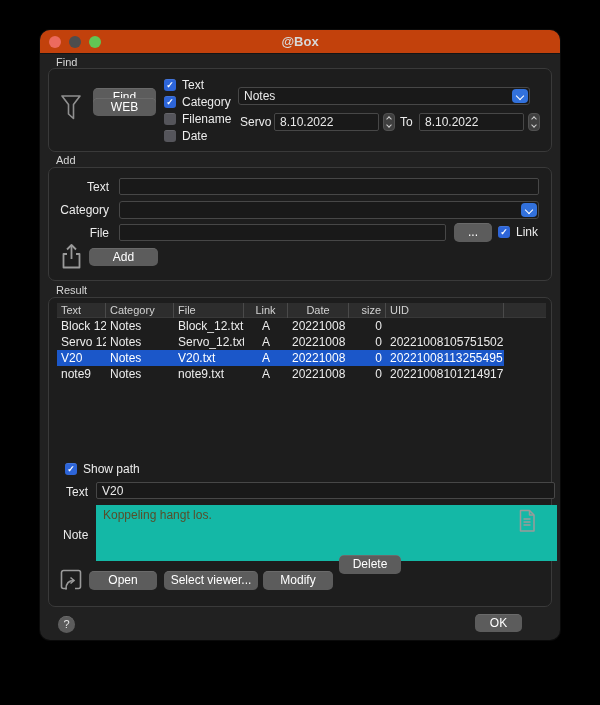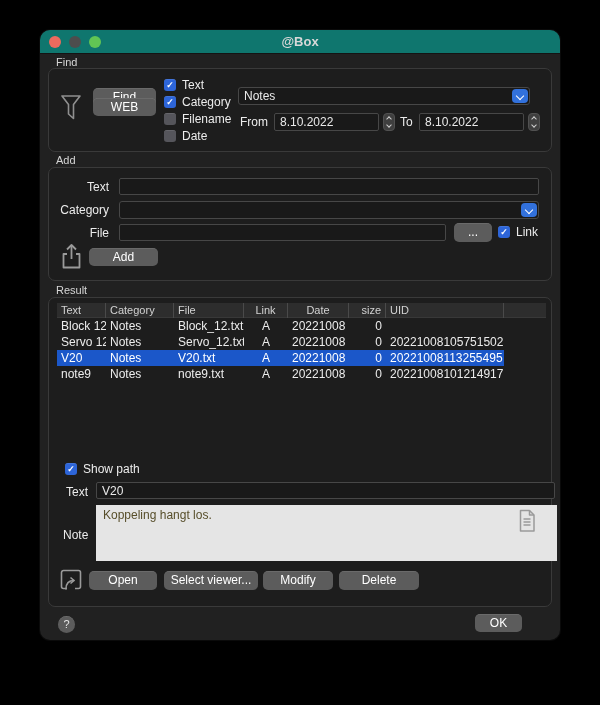--- a/index.html
+++ b/index.html
@@ -7,21 +7,21 @@
   body { font-family:"Liberation Sans", sans-serif; }
 
   .window {
     position:absolute; left:40px; top:30px; width:520px; height:610px;
     background:#212121; border-radius:10px; overflow:hidden;
     box-shadow:0 0 0 1px #0a0a0a, 0 10px 30px rgba(0,0,0,.6);
     color:#e8e8e8; font-size:12px;
   }
 
   
-  .titlebar { position:relative; height:24px; background:#0f766e; border-bottom:1px solid #141414;
+  .titlebar { position:relative; height:24px; background:#c2410c; border-bottom:1px solid #141414;
     display:flex; align-items:center; justify-content:center; }
   .title { font-size:13px; font-weight:bold; color:#d8d8d8; }
   .lights { position:absolute; left:9px; top:6px; display:flex; gap:8px; }
   .light { width:12px; height:12px; border-radius:50%; }
   .light.red { background:#ec6a5e; }
   .light.gray { background:#4d4d4d; }
   .light.green { background:#61c554; }
 
   
   .seclabel { position:absolute; left:16px; font-size:11px; color:#d6d6d6; }
@@ -81,21 +81,21 @@
   .tc { padding:0 4px; white-space:nowrap; overflow:hidden; font-size:12px; color:#ececec;
     height:16px; line-height:16px; }
   .c-text{width:49px} .c-category{width:68px} .c-file{width:70px}
   .c-link{width:44px; text-align:center} .c-date{width:61px; text-align:center}
   .c-size{width:37px; text-align:right} .c-uid{width:118px} .c-blank{flex:1}
   .trow.selected .tc { background:#1b57c9; color:#fff; }
   .trow.selected .c-blank { background:transparent; }
 
   
   .notearea { position:absolute; border:none; resize:none; outline:none;
-    background:#e5e5e5; color:#574e2a; font-size:12px; font-family:inherit; padding:3px 7px; }
+    background:#14b8a6; color:#574e2a; font-size:12px; font-family:inherit; padding:3px 7px; }
 
   
   .helpbtn { position:absolute; width:17px; height:17px; border-radius:50%;
     background:#5c5c5c; color:#e6e6e6; font-size:11px; text-align:center; line-height:17px;
     box-shadow:inset 0 0.5px 0 rgba(255,255,255,.18); }
 
   .icon { position:absolute; }
   .icon svg { display:block; }
 </style>
 </head>
@@ -139,21 +139,21 @@
       <span class="cblabel">Date</span>
     </div>
 
     <div class="combo" style="left:189px; top:18px; width:292px; height:18px">
       <input value="Notes" style="">
       <span class="combo-btn">
         <span class="chev-dn"></span>
       </span>
     </div>
 
-    <span class="lbl" style="left:191px; top:46px">From</span>
+    <span class="lbl" style="left:191px; top:46px">Servo</span>
     <input class="field" style="left: 225px; top: 44px; width: 105px; height: 18px;" value="8.10.2022">
     <span class="stepper" style="left:334px; top:44px">
       <span class="chev-up"></span>
       <span class="chev-down"></span>
     </span>
     <span class="lbl" style="left:351px; top:46px">To</span>
     <input class="field" style="left: 370px; top: 44px; width: 105px; height: 18px;" value="8.10.2022">
     <span class="stepper" style="left:479px; top:44px">
       <span class="chev-up"></span>
       <span class="chev-down"></span>
@@ -269,19 +269,19 @@
     <span class="icon" style="left:10px; top:269px">
       <svg width="24" height="25" viewBox="0 0 24 25" fill="none" stroke="#9a9a9a" stroke-width="1.6" stroke-linejoin="round">
         <path d="M8 21.5 H4.5 a2 2 0 0 1 -2 -2 V5.5 a2 2 0 0 1 2 -2 h15 a2 2 0 0 1 2 2 v14 a2 2 0 0 1 -2 2 H16"></path>
         <path d="M7 22 c0 -6 3 -8.5 8 -8.5" stroke-linecap="round"></path>
         <path d="M11.5 10.5 L15 13.5 L11.5 16.5"></path>
       </svg>
     </span>
     <button class="btn" style="left:40px; top:273px; width:68px; height:19px; line-height:19px">Open</button>
     <button class="btn" style="left:115px; top:273px; width:94px; height:19px; line-height:19px">Select viewer...</button>
     <button class="btn" style="left:214px; top:273px; width:70px; height:19px; line-height:19px">Modify</button>
-    <button class="btn" style="left:290px; top:273px; width:80px; height:19px; line-height:19px">Delete</button>
+    <button class="btn" style="left:290px; top:257px; width:62px; height:19px; line-height:19px">Delete</button>
   </div>
 
   <span class="helpbtn" style="left:18px; top:586px">?</span>
   <button class="btn" style="left:435px; top:584px; width:47px">OK</button>
 
 </div>
 
 </body></html>

